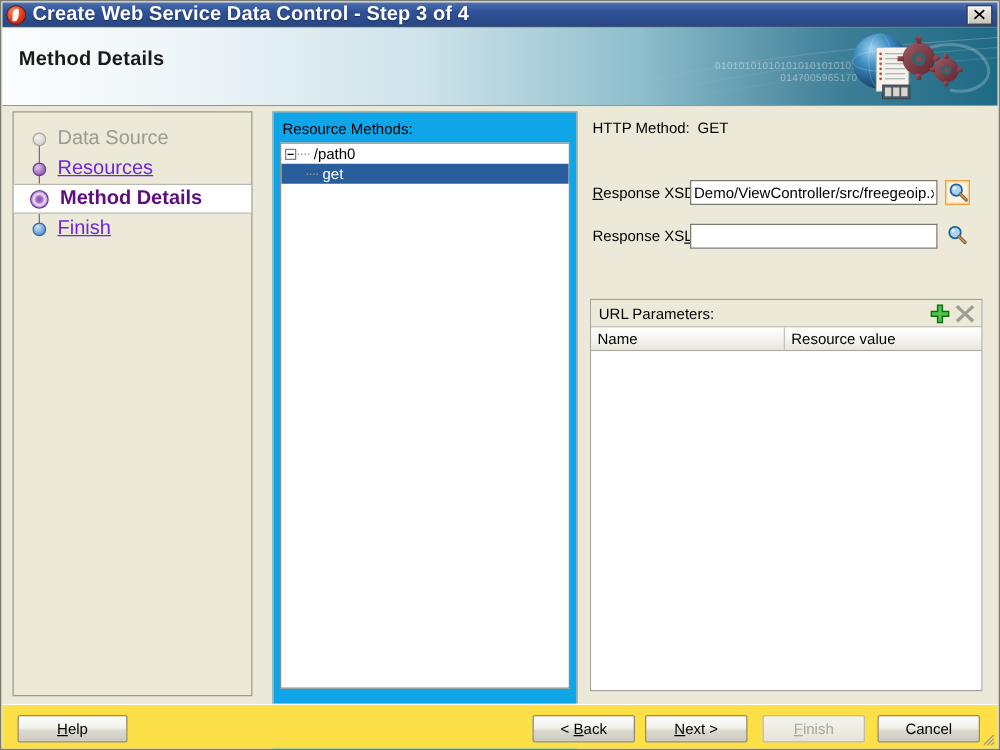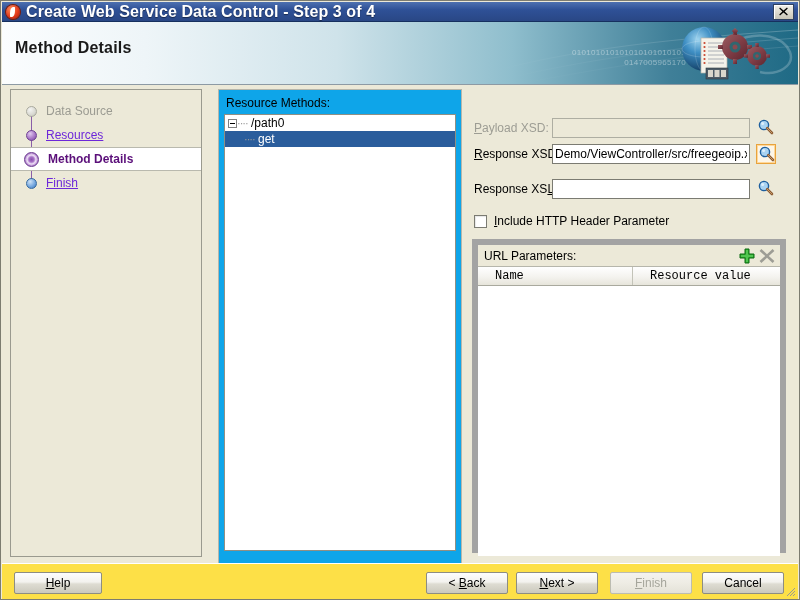--- a/index.html
+++ b/index.html
@@ -179,21 +179,21 @@
     border: 1px solid #35699f;
   }
   .step-bullet.active {
     width: 15px; height: 15px;
     margin-left: 1px;
     background: radial-gradient(circle at 50% 50%, #8a4fae 0%, #a671c6 28%, #efe2f6 48%, #ae7ccb 72%, #7e4aa4 100%);
     border: 1px solid #6a3a8e;
   }
   .step-label {
     margin-left: 9px;
-    font-size: 12px;
+    font-size: 16px;
     white-space: nowrap;
   }
   .step-label.todo { color: #9b9b92; }
   .step-label.link {
     color: #6d28d9;
     text-decoration: underline;
   }
   .step-label.active {
     color: #5b0f7a;
     font-weight: bold;
@@ -341,21 +341,21 @@
     margin-left: 7px;
     font-size: 12px;
     white-space: nowrap;
   }
 
   
   .params-box {
     position: absolute;
     left: 4px; top: 150px;
     width: 314px; height: 314px;
-    border: 6px solid #a3a3a3;
+    border: 1px solid #a3a3a3;
     background: #ffffff;
     box-sizing: border-box;
   }
   .params-toolbar {
     height: 22px;
     background: #ece9d8;
     border-bottom: 1px solid #b6b6ab;
     display: flex;
     align-items: center;
     padding: 0 4px 0 6px;
@@ -375,24 +375,23 @@
     height: 19px;
     display: flex;
     background: linear-gradient(to bottom, #ffffff 0%, #f4f3ef 55%, #e7e5db 100%);
     border-bottom: 1px solid #a9a99e;
     box-sizing: border-box;
   }
   .params-col {
     font-size: 12px;
     display: flex;
     align-items: center;
-    padding-left: 17px;
+    padding-left: 5px;
     box-sizing: border-box;
     border-right: 1px solid #c3c3b8;
-    font-family: Liberation Mono, monospace;
   }
   .params-col.name { width: 155px; }
   .params-col.value { flex: 1 1 auto; border-right: none; }
   .params-body {
     background: #ffffff;
     height: 270px;
   }
 
   
   .footer {
@@ -574,33 +573,25 @@
         <div class="tree-node selected">
           <div class="tree-indent"></div>
           <div class="tree-dots">····</div>
           <div class="tree-text">get</div>
         </div>
       </div>
     </div>
 
     <div class="detail-panel">
 
-
-      <div class="field-row" style="left:6px; top:29px;">
-        <div class="field-label disabled"><span class="u">P</span>ayload XSD:</div>
-        <input class="text-input disabled" type="text" disabled="" value="" style="">
-        <div class="browse-btn">
-          <svg class="magnifier" width="16" height="16" viewBox="0 0 16 16">
-            <circle cx="6" cy="6" r="4.6" fill="#a9d3f2" stroke="#1e5f9e" stroke-width="1.4"></circle>
-            <circle cx="4.6" cy="4.5" r="1.5" fill="#e6f3fd" opacity="0.85"></circle>
-            <line x1="9.2" y1="9.2" x2="14" y2="14" stroke="#8a5a32" stroke-width="2.6" stroke-linecap="round"></line>
-            <line x1="9.2" y1="9.2" x2="14" y2="14" stroke="#c79a6a" stroke-width="1" stroke-linecap="round"></line>
-          </svg>
-        </div>
+      <div class="field-row" style="left:6px; top:3px;">
+        <div class="field-label">HTTP Method:</div>
+        <div class="static-value">GET</div>
       </div>
+
 
       <div class="field-row" style="left:6px; top:55px;">
         <div class="field-label"><span class="u">R</span>esponse XSD:</div>
         <input class="text-input" type="text" value="Demo/ViewController/src/freegeoip.xsd" style="">
         <div class="browse-btn focused">
           <svg class="magnifier" width="16" height="16" viewBox="0 0 16 16">
             <circle cx="6" cy="6" r="4.6" fill="#a9d3f2" stroke="#1e5f9e" stroke-width="1.4"></circle>
             <circle cx="4.6" cy="4.5" r="1.5" fill="#e6f3fd" opacity="0.85"></circle>
             <line x1="9.2" y1="9.2" x2="14" y2="14" stroke="#8a5a32" stroke-width="2.6" stroke-linecap="round"></line>
             <line x1="9.2" y1="9.2" x2="14" y2="14" stroke="#c79a6a" stroke-width="1" stroke-linecap="round"></line>
@@ -614,24 +605,20 @@
         <div class="browse-btn">
           <svg class="magnifier" width="16" height="16" viewBox="0 0 16 16">
             <circle cx="6" cy="6" r="4.6" fill="#a9d3f2" stroke="#1e5f9e" stroke-width="1.4"></circle>
             <circle cx="4.6" cy="4.5" r="1.5" fill="#e6f3fd" opacity="0.85"></circle>
             <line x1="9.2" y1="9.2" x2="14" y2="14" stroke="#8a5a32" stroke-width="2.6" stroke-linecap="round"></line>
             <line x1="9.2" y1="9.2" x2="14" y2="14" stroke="#c79a6a" stroke-width="1" stroke-linecap="round"></line>
           </svg>
         </div>
       </div>
 
-      <div class="checkbox-row">
-        <div class="checkbox"></div>
-        <div class="checkbox-label"><span class="u">I</span>nclude HTTP Header Parameter</div>
-      </div>
 
       <div class="params-box">
         <div class="params-toolbar">
           <div class="params-title">URL Parameters:</div>
           <div class="icon-btn">
             <svg width="18" height="18" viewBox="0 0 18 18">
               <path d="M7 2 H11 V7 H16 V11 H11 V16 H7 V11 H2 V7 H7 Z" fill="#2faa2f" stroke="#0d6b12" stroke-width="1"></path>
               <path d="M8 3 H10 V8 H15 V10 H10 V15 H8 V10 H3 V8 H8 Z" fill="#63d463" opacity="0.65"></path>
             </svg>
           </div>

